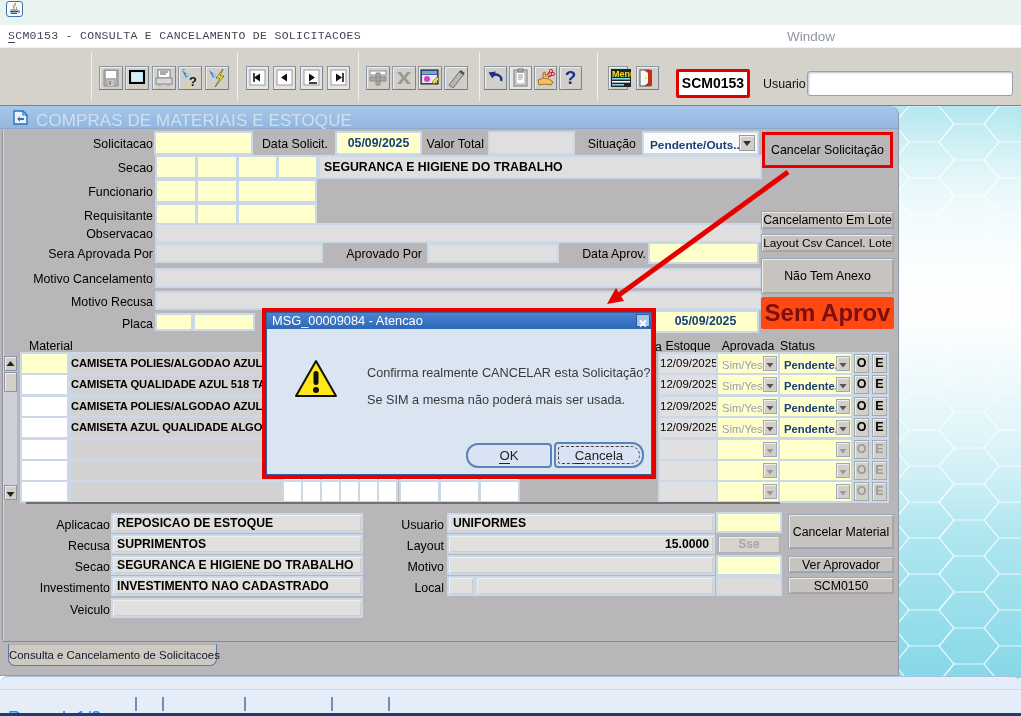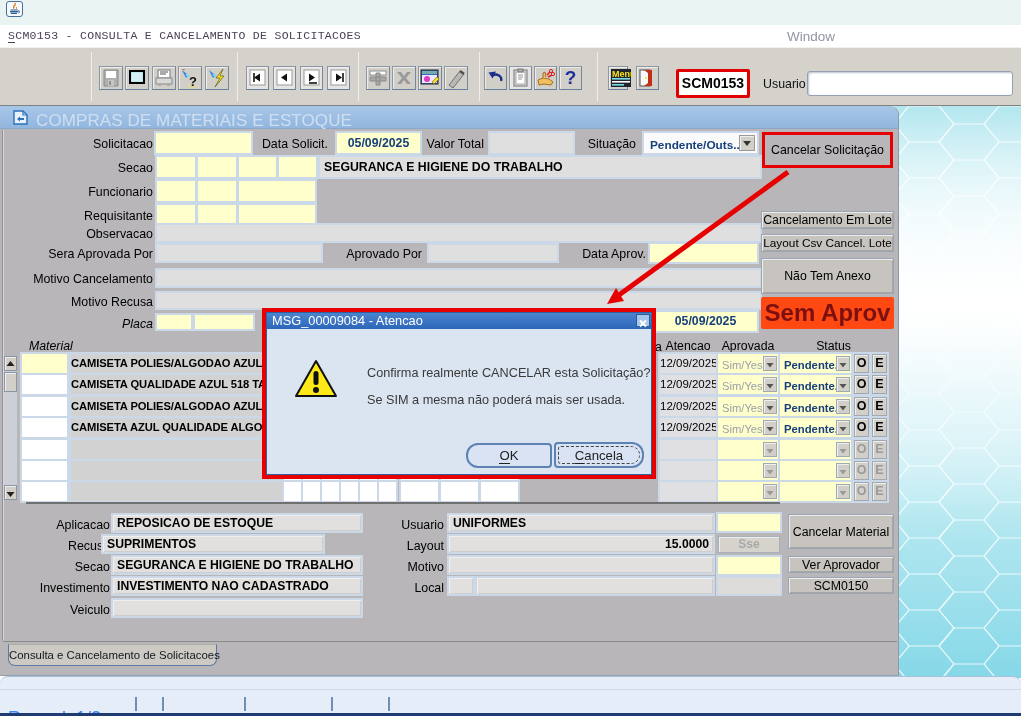--- a/index.html
+++ b/index.html
@@ -216,21 +216,21 @@
 <div id="upperform">
 
 <div class="lbl" style="left:3px;top:137px;width:150px;">Solicitacao</div>
 <div class="lbl" style="left:3px;top:161px;width:150px;">Secao</div>
 <div class="lbl" style="left:3px;top:185px;width:150px;">Funcionario</div>
 <div class="lbl" style="left:3px;top:209px;width:150px;">Requisitante</div>
 <div class="lbl" style="left:3px;top:227px;width:150px;">Observacao</div>
 <div class="lbl" style="left:3px;top:247px;width:150px;">Sera Aprovada Por</div>
 <div class="lbl" style="left:3px;top:272px;width:150px;">Motivo Cancelamento</div>
 <div class="lbl" style="left:3px;top:295px;width:150px;">Motivo Recusa</div>
-<div class="lbl" style="left:3px;top:317px;width:150px;font-style:italic;">Placa</div>
+<div class="lbl" style="left:3px;top:317px;width:150px;">Placa</div>
 
 <div class="f yel" style="left:156px;top:133px;width:95px;height:20px;"></div>
 <div class="lbl" style="left:228px;top:137px;width:100px;">Data Solicit.</div>
 <div class="f yel navy" style="left:337px;top:133px;width:83px;height:20px;font-size:12.3px;text-align:center;line-height:20px;">05/09/2025</div>
 <div class="lbl" style="left:384px;top:137px;width:100px;">Valor Total</div>
 <div class="f gry" style="left:490px;top:133px;width:83px;height:20px;"></div>
 <div class="lbl" style="left:536px;top:137px;width:100px;">Situação</div>
 <div class="f" style="left:644px;top:133px;width:113px;height:20px;background:#fafafa;"></div>
 <div class="abs navy" style="left:650px;top:138px;font-size:11.8px;">Pendente/Outs...</div>
 <div class="abs" style="left:739px;top:135px;width:16px;height:16px;background:#d2cfc9;border:1px solid #999;box-shadow:inset 1px 1px 0 #eee;"><svg width="14" height="14">
@@ -267,25 +267,25 @@
 <div class="f yel navy" style="left:654px;top:312px;width:103px;height:19px;font-size:12.3px;text-align:center;line-height:19px;">05/09/2025</div>
 
 <div class="abs" style="left:762px;top:132px;width:131px;height:36px;border:3px solid #e60000;"></div>
 <div class="abs" style="left:766px;top:136px;width:123px;height:28px;font-size:12.4px;text-align:center;line-height:28px;color:#000;">Cancelar Solicitação</div>
 <div class="btn3" style="left:761px;top:211px;width:133px;height:18px;line-height:17px;">Cancelamento Em Lote</div>
 <div class="btn3" style="left:761px;top:234px;width:133px;height:18px;line-height:17px;font-size:11.8px;">Layout Csv Cancel. Lote</div>
 <div class="btn3" style="left:761px;top:258px;width:133px;height:36px;line-height:35px;">Não Tem Anexo</div>
 <div class="abs" style="left:761px;top:297px;width:133px;height:32px;background:#ff4812;border-radius:2px;text-align:center;font-weight:bold;font-size:24px;line-height:31px;color:#7b1010;">Sem Aprov</div>
 </div>
 <div id="table">
-<div class="abs" style="left:29px;top:339px;font-size:12.3px;font-style:italic;">Material</div>
+<div class="abs" style="left:29px;top:339px;font-size:12.3px;">Material</div>
 <div class="abs" style="left:655px;top:340px;font-size:12.3px;">a</div>
-<div class="abs" style="left:660px;top:339px;width:56px;text-align:center;font-size:12.3px;">Atencao</div>
+<div class="abs" style="left:660px;top:339px;width:56px;text-align:center;font-size:12.3px;">Estoque</div>
 <div class="abs" style="left:718px;top:339px;width:60px;text-align:center;font-size:12.3px;">Aprovada</div>
-<div class="abs" style="left:780px;top:339px;width:71px;text-align:right;font-size:12.3px;">Status</div>
+<div class="abs" style="left:780px;top:339px;width:71px;text-align:left;font-size:12.3px;">Status</div>
 
 <div class="abs" style="left:4px;top:356px;width:13px;height:144px;background:#ccd0d6;"></div>
 <div class="abs" style="left:4px;top:356px;width:13px;height:15px;background:#d2cfc9;border:1px solid #8a96a6;box-shadow:inset 1px 1px 0 #eee;"><svg width="11" height="13">
         <path d="M5.5 3l4 5h-8z" fill="#222"></path>
       </svg></div>
 <div class="abs" style="left:4px;top:372px;width:13px;height:20px;background:#d2cfc9;border:1px solid #8a96a6;box-shadow:inset 1px 1px 0 #eee;"></div>
 <div class="abs" style="left:4px;top:485px;width:13px;height:15px;background:#d2cfc9;border:1px solid #8a96a6;box-shadow:inset 1px 1px 0 #eee;"><svg width="11" height="13">
         <path d="M5.5 10l4-5h-8z" fill="#222"></path>
       </svg></div>
 <div id="tablerows">
@@ -446,21 +446,21 @@
 </div>
 <div class="abs" style="left:26px;top:502px;width:754px;height:2px;background:#707070;"></div>
 </div>
 <div id="bottomform">
 <div class="lbl" style="left:3px;top:518px;width:107px;">Aplicacao</div>
 <div class="lbl" style="left:3px;top:539px;width:107px;">Recusa</div>
 <div class="lbl" style="left:3px;top:560px;width:107px;">Secao</div>
 <div class="lbl" style="left:3px;top:581px;width:107px;">Investimento</div>
 <div class="lbl" style="left:3px;top:603px;width:107px;">Veiculo</div>
 <div class="f bf" style="left:113px;top:515px;width:248px;">REPOSICAO DE ESTOQUE</div>
-<div class="f bf" style="left:103px;top:536px;width:220px;">SUPRIMENTOS</div>
+<div class="f bf" style="left:113px;top:536px;width:248px;">SUPRIMENTOS</div>
 <div class="f bf" style="left:113px;top:557px;width:248px;">SEGURANCA E HIGIENE DO TRABALHO</div>
 <div class="f bf" style="left:113px;top:578px;width:248px;">INVESTIMENTO NAO CADASTRADO</div>
 <div class="f bf" style="left:113px;top:600px;width:248px;"></div>
 <div class="lbl" style="left:344px;top:518px;width:100px;">Usuario</div>
 <div class="lbl" style="left:344px;top:539px;width:100px;">Layout</div>
 <div class="lbl" style="left:344px;top:560px;width:100px;">Motivo</div>
 <div class="lbl" style="left:344px;top:581px;width:100px;">Local</div>
 <div class="f bf" style="left:449px;top:515px;width:264px;">UNIFORMES</div>
 <div class="f bf" style="left:449px;top:536px;width:264px;text-align:right;padding-right:4px;">15.0000</div>
 <div class="f bf" style="left:449px;top:557px;width:264px;"></div>

